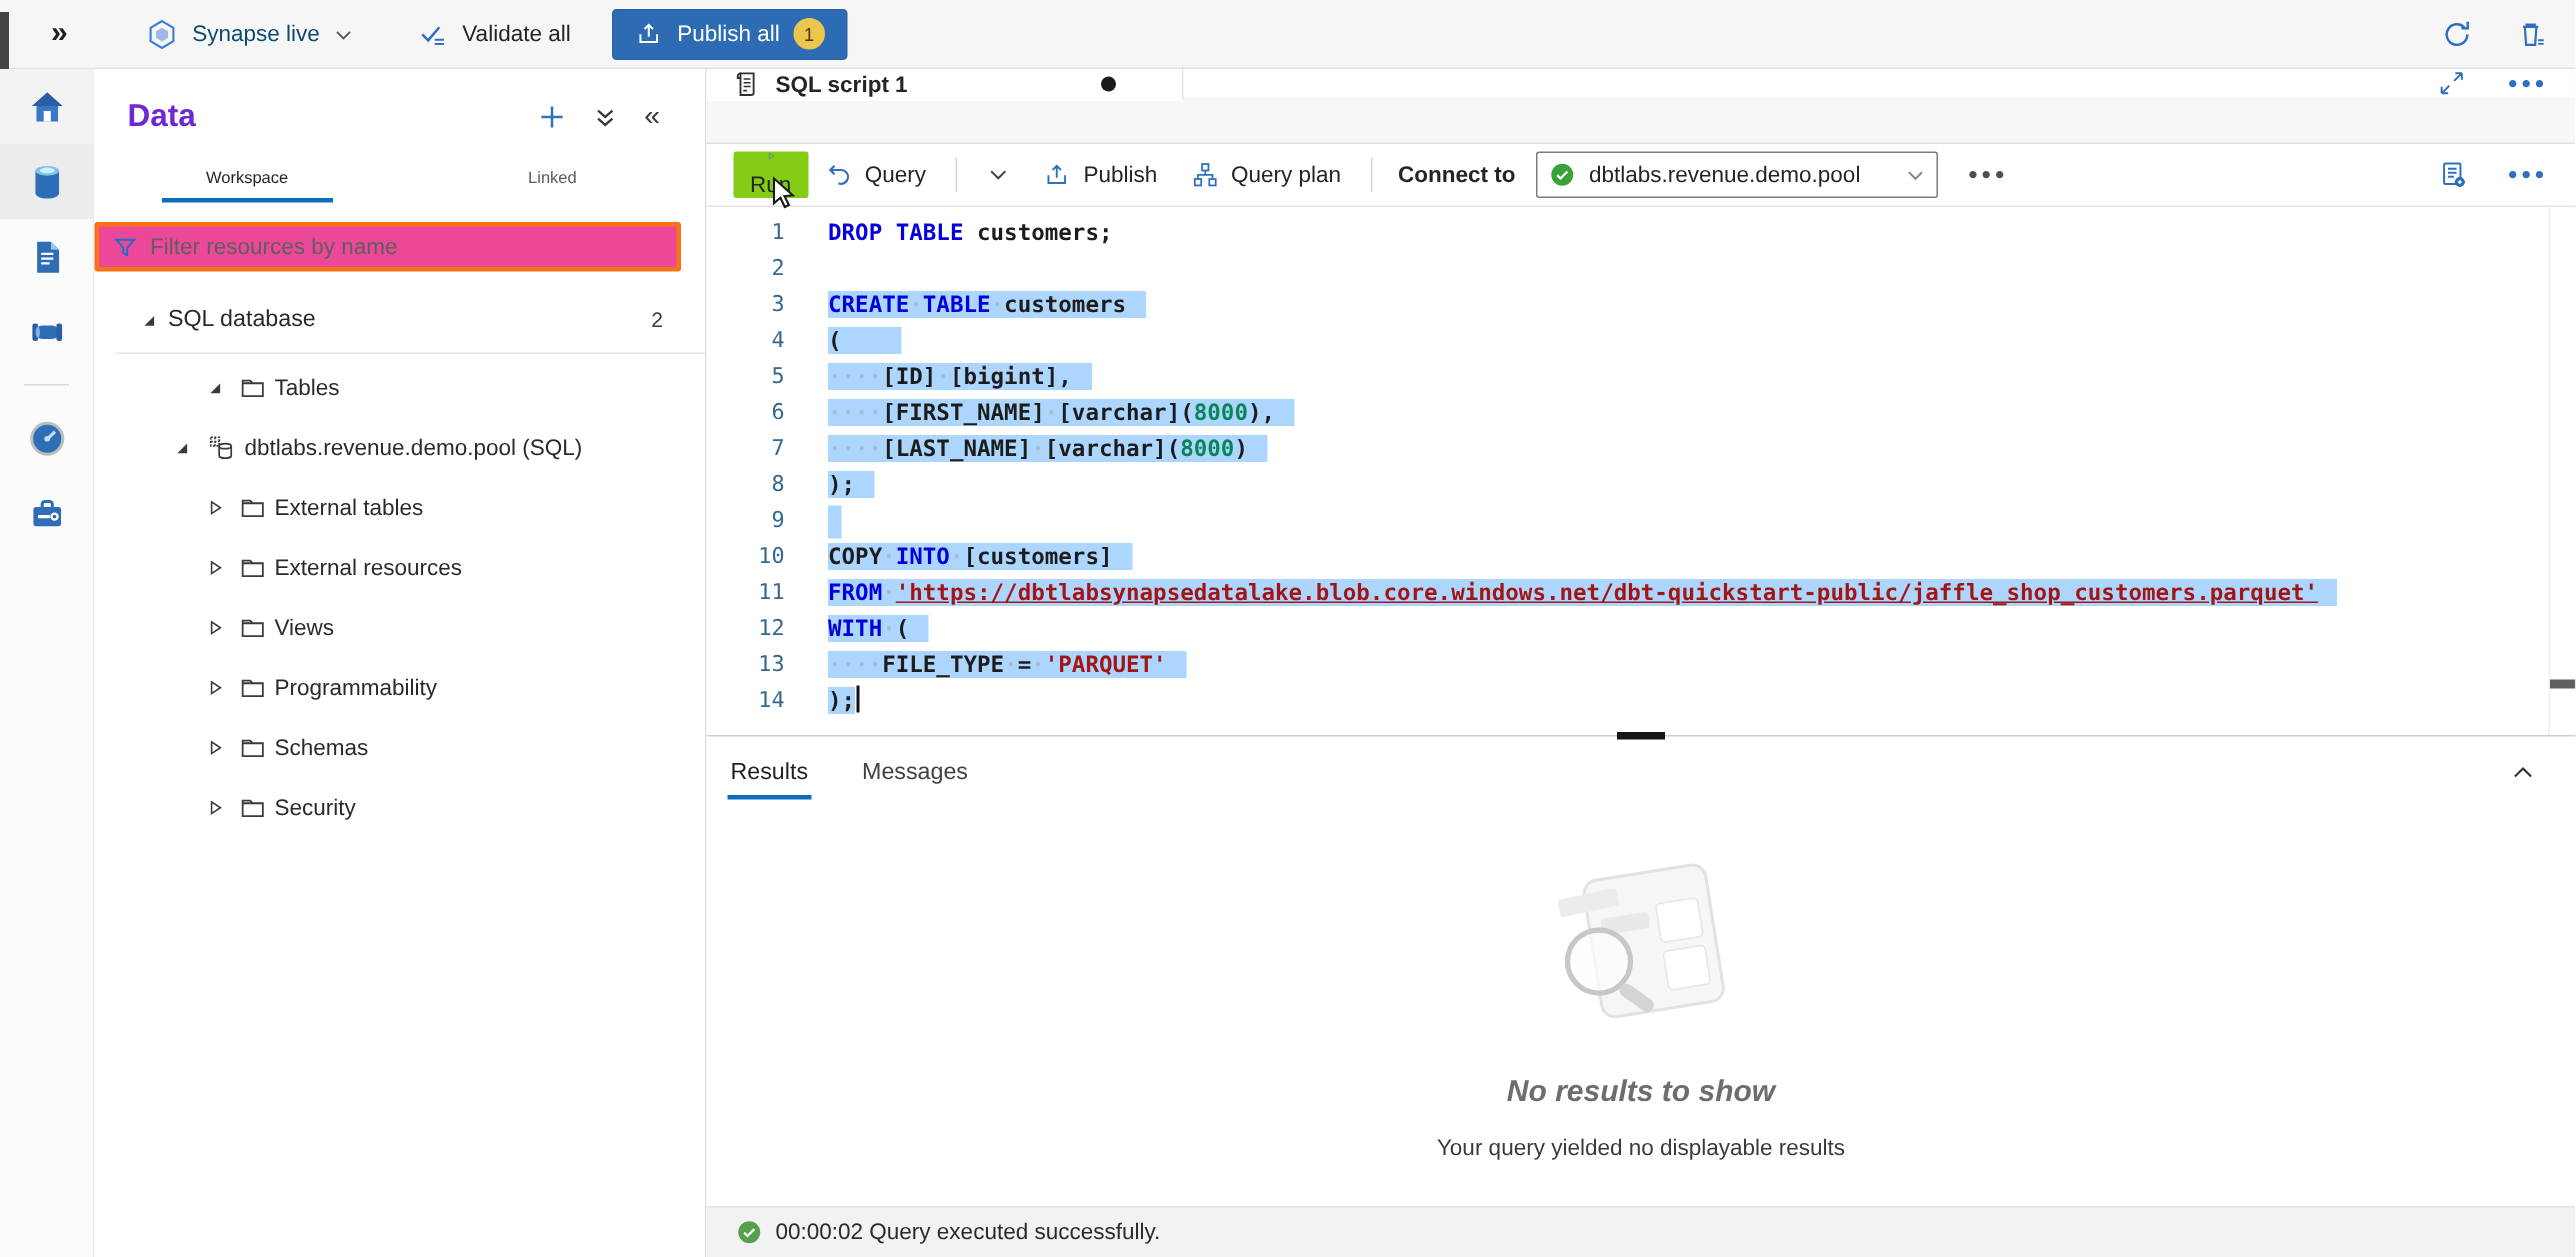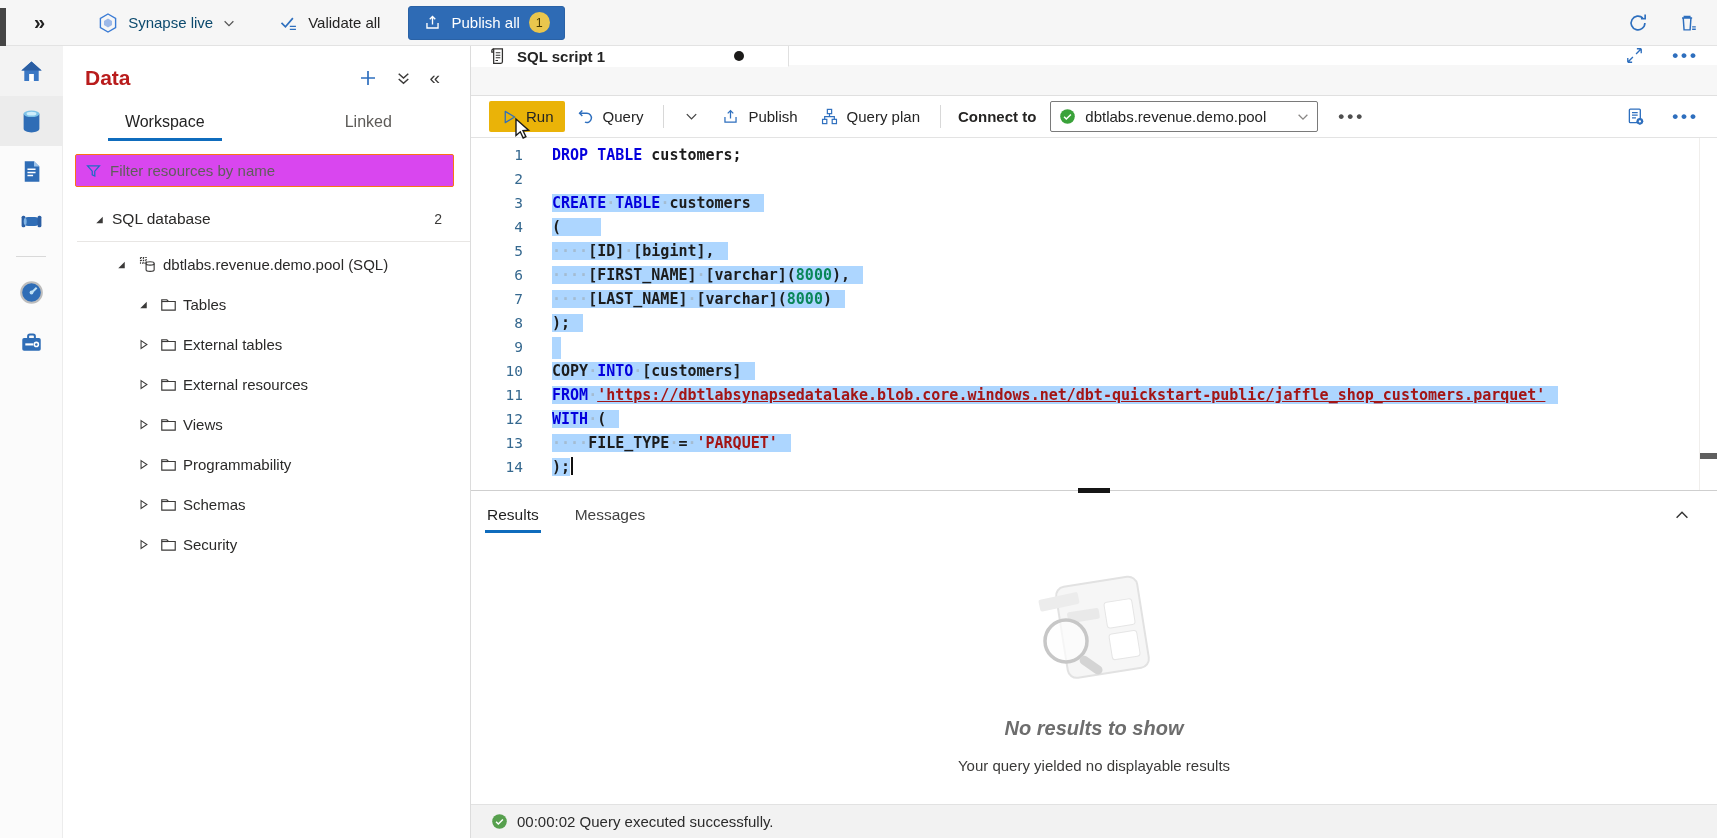--- a/index.html
+++ b/index.html
@@ -26,27 +26,27 @@
   .rail { width:63px; background:#fbfbfb; border-right:1px solid #ececec; display:flex; flex-direction:column; align-items:center; flex-shrink:0; }
   .rail-item { width:63px; height:50px; display:flex; align-items:center; justify-content:center; cursor:pointer; }
   .rail-item.first { background:#f3f3f3; }
   .rail-item.selected { background:#ececec; }
   .rail-item svg { width:27px; height:27px; }
   .rail-divider { width:30px; border-top:1px solid #d9d9d9; margin:10px 0; }
 
   
   .panel { width:408px; background:#fff; border-right:1px solid #dcdcdc; display:flex; flex-direction:column; flex-shrink:0; }
   .panel-header { display:flex; align-items:center; padding:20px 30px 0 22px; }
-  .panel-title { font-size:21px; font-weight:700; color:#b91c1c; }
+  .panel-title { font-size:21px; font-weight:700; color:#6d28d9; }
   .panel-actions { margin-left:auto; display:flex; align-items:center; gap:17px; }
   .panel-tabs { display:flex; margin-top:14px; }
-  .ptab { flex:1; text-align:center; font-size:16px; padding:9px 0 10px; color:#5d5b58; cursor:pointer; position:relative; }
+  .ptab { flex:1; text-align:center; font-size:11px; padding:9px 0 10px; color:#5d5b58; cursor:pointer; position:relative; }
   .ptab.active { color:#242424; }
   .ptab.active::after { content:""; position:absolute; left:22%; right:22%; bottom:0; height:3px; background:#0f6cbd; }
-  .filter-box { margin:13px 16px 0 12px; height:33px; border:1px solid #f97316; border-radius:2px; display:flex; align-items:center; padding:0 9px; gap:8px; background:#d946ef; }
+  .filter-box { margin:13px 16px 0 0; height:33px; border:3px solid #f97316; border-radius:2px; display:flex; align-items:center; padding:0 9px; gap:8px; background:#ec4899; }
   .filter-box input { border:none; outline:none; flex:1; font-size:15px; font-family:"Liberation Sans",sans-serif; color:#333; background:transparent; }
   .filter-box input::placeholder { color:#605e5c; }
   .tree { margin-top:12px; overflow:hidden; }
   .tree-row { height:40px; display:flex; align-items:center; cursor:pointer; }
   .tw { width:16px; display:inline-flex; justify-content:center; flex-shrink:0; }
   .ti { display:inline-flex; margin-left:8px; flex-shrink:0; }
   .tl { font-size:15px; color:#2b2a29; margin-left:5px; white-space:nowrap; }
   .tree-row.root .tl { font-size:15.5px; }
   .tc { margin-left:auto; padding-right:28px; font-size:14px; color:#3b3a39; }
   .tree-divider { border-top:1px solid #e8e6e4; margin:2px 0 2px 14px; }
@@ -55,21 +55,21 @@
   .main { flex:1; display:flex; flex-direction:column; min-width:0; background:#fff; }
 
   .tabstrip { height:50px; background:#f7f7f7; border-bottom:1px solid #e0e0e0; display:flex; align-items:flex-start; flex-shrink:0; }
   .doc-tab { width:318px; background:#fff; border-right:1px solid #e0e0e0; display:flex; align-items:center; padding:0 16px; gap:10px; margin-bottom:-1px; border-bottom:1px solid #fff; cursor:pointer; }
   .doc-tab-label { font-size:15px; font-weight:700; color:#242424; }
   .dirty-dot { width:10px; height:10px; border-radius:50%; background:#1b1a19; margin-left:auto; margin-right:28px; }
   .tabstrip-rest { flex:1; background:#fff; display:flex; align-items:center; justify-content:flex-end; gap:28px; padding-right:18px; }
 
   .toolbar { height:42px; border-bottom:1px solid #e3e3e3; display:flex; align-items:center; padding-left:18px; flex-shrink:0; }
   .tb-btn { display:flex; align-items:center; gap:8px; height:31px; padding:0 11px; font-size:15px; color:#242424; cursor:pointer; border-radius:2px; background:none; border:none; font-family:inherit; }
-  .tb-btn.hovered { background:#eab308; }
+  .tb-btn.hovered { background:#84cc16;flex-direction:column; }
   .tb-sep { width:1px; height:23px; background:#d8d8d8; margin:0 9px; }
   .connect-label { font-size:15px; font-weight:700; margin:0 14px 0 8px; }
   .pool-select { width:268px; height:31px; border:1px solid #7a7a7a; border-radius:2px; display:flex; align-items:center; padding:0 7px 0 8px; gap:9px; cursor:pointer; background:#fff; }
   .pool-select-label { font-size:15px; color:#242424; white-space:nowrap; overflow:hidden; flex:1; }
   .dots { color:#4f4f4f; letter-spacing:3px; font-size:17px; font-weight:700; cursor:pointer; line-height:10px; }
   .dots.blue { color:#2e6fbe; }
   .toolbar-right { margin-left:auto; display:flex; align-items:center; gap:26px; padding-right:18px; }
 
   
   .editor { height:352px; position:relative; overflow:hidden; padding-top:5px; flex-shrink:0; }
@@ -263,48 +263,48 @@
           <div class="tree-row root" style="padding-left: 28px;">
             <span class="tw">
               <svg width="13" height="13" viewBox="0 0 16 16">
                 <path d="M12 4.5v8h-8z" fill="#3b3a39"></path>
               </svg>
             </span>
             <span class="tl">SQL database</span>
             <span class="tc">2</span>
           </div>
           <div class="tree-divider"></div>
+          <div class="tree-row" style="padding-left: 72px;">
+            <span class="tw">
+              <svg width="13" height="13" viewBox="0 0 16 16">
+                <path d="M12 4.5v8h-8z" fill="#3b3a39"></path>
+              </svg>
+            </span>
+            <span class="ti">
+              <svg width="19" height="19" viewBox="0 0 24 24" fill="none" stroke="#3b3a39" stroke-width="1.5">
+                <path d="M3.5 19V6h6.4l1.9 2.2h8.7V19z"></path>
+                <path d="M3.5 8.2h8.3"></path>
+              </svg>
+            </span>
+            <span class="tl">Tables</span>
+          </div>
           <div class="tree-row" style="padding-left: 50px;">
             <span class="tw">
               <svg width="13" height="13" viewBox="0 0 16 16">
                 <path d="M12 4.5v8h-8z" fill="#3b3a39"></path>
               </svg>
             </span>
             <span class="ti">
               <svg width="21" height="21" viewBox="0 0 24 24" fill="none" stroke="#3b3a39" stroke-width="1.3">
                 <path d="M4 4h6.5v6.5H4z M7.25 4v6.5 M4 7.25h6.5" stroke-dasharray="1.6 1.1"></path>
                 <ellipse cx="15" cy="10.8" rx="4.6" ry="1.9"></ellipse>
                 <path d="M10.4 10.8v7.2c0 1 2 1.9 4.6 1.9s4.6-.9 4.6-1.9v-7.2"></path>
               </svg>
             </span>
             <span class="tl">dbtlabs.revenue.demo.pool (SQL)</span>
-          </div>
-          <div class="tree-row" style="padding-left: 72px;">
-            <span class="tw">
-              <svg width="13" height="13" viewBox="0 0 16 16">
-                <path d="M12 4.5v8h-8z" fill="#3b3a39"></path>
-              </svg>
-            </span>
-            <span class="ti">
-              <svg width="19" height="19" viewBox="0 0 24 24" fill="none" stroke="#3b3a39" stroke-width="1.5">
-                <path d="M3.5 19V6h6.4l1.9 2.2h8.7V19z"></path>
-                <path d="M3.5 8.2h8.3"></path>
-              </svg>
-            </span>
-            <span class="tl">Tables</span>
           </div>
           <div class="tree-row" style="padding-left: 72px;">
             <span class="tw">
               <svg width="13" height="13" viewBox="0 0 16 16">
                 <path d="M5 3.2l7.2 4.8L5 12.8z" fill="none" stroke="#3b3a39" stroke-width="1.3"></path>
               </svg>
             </span>
             <span class="ti">
               <svg width="19" height="19" viewBox="0 0 24 24" fill="none" stroke="#3b3a39" stroke-width="1.5">
                 <path d="M3.5 19V6h6.4l1.9 2.2h8.7V19z"></path>

